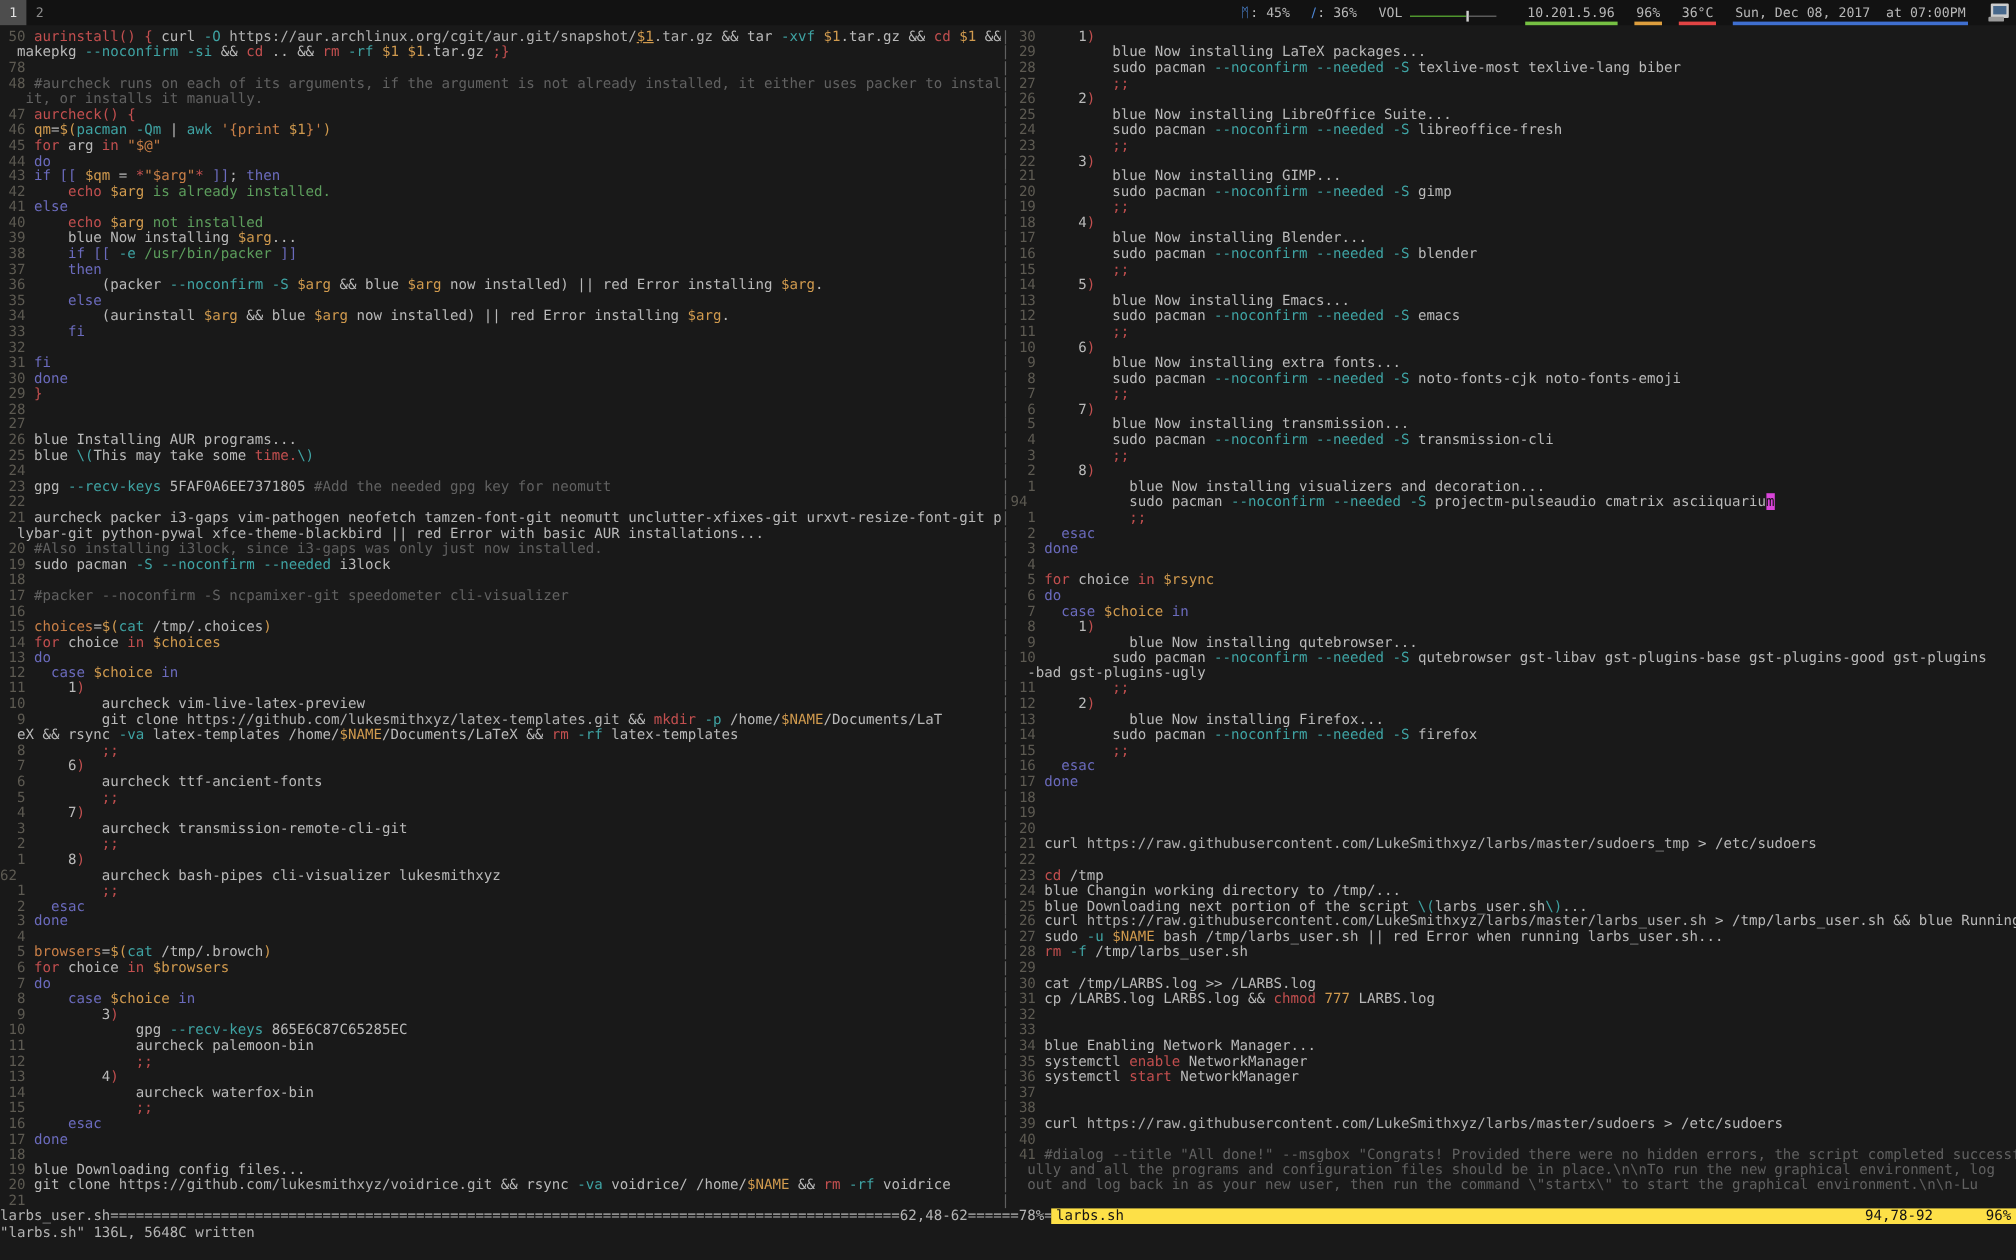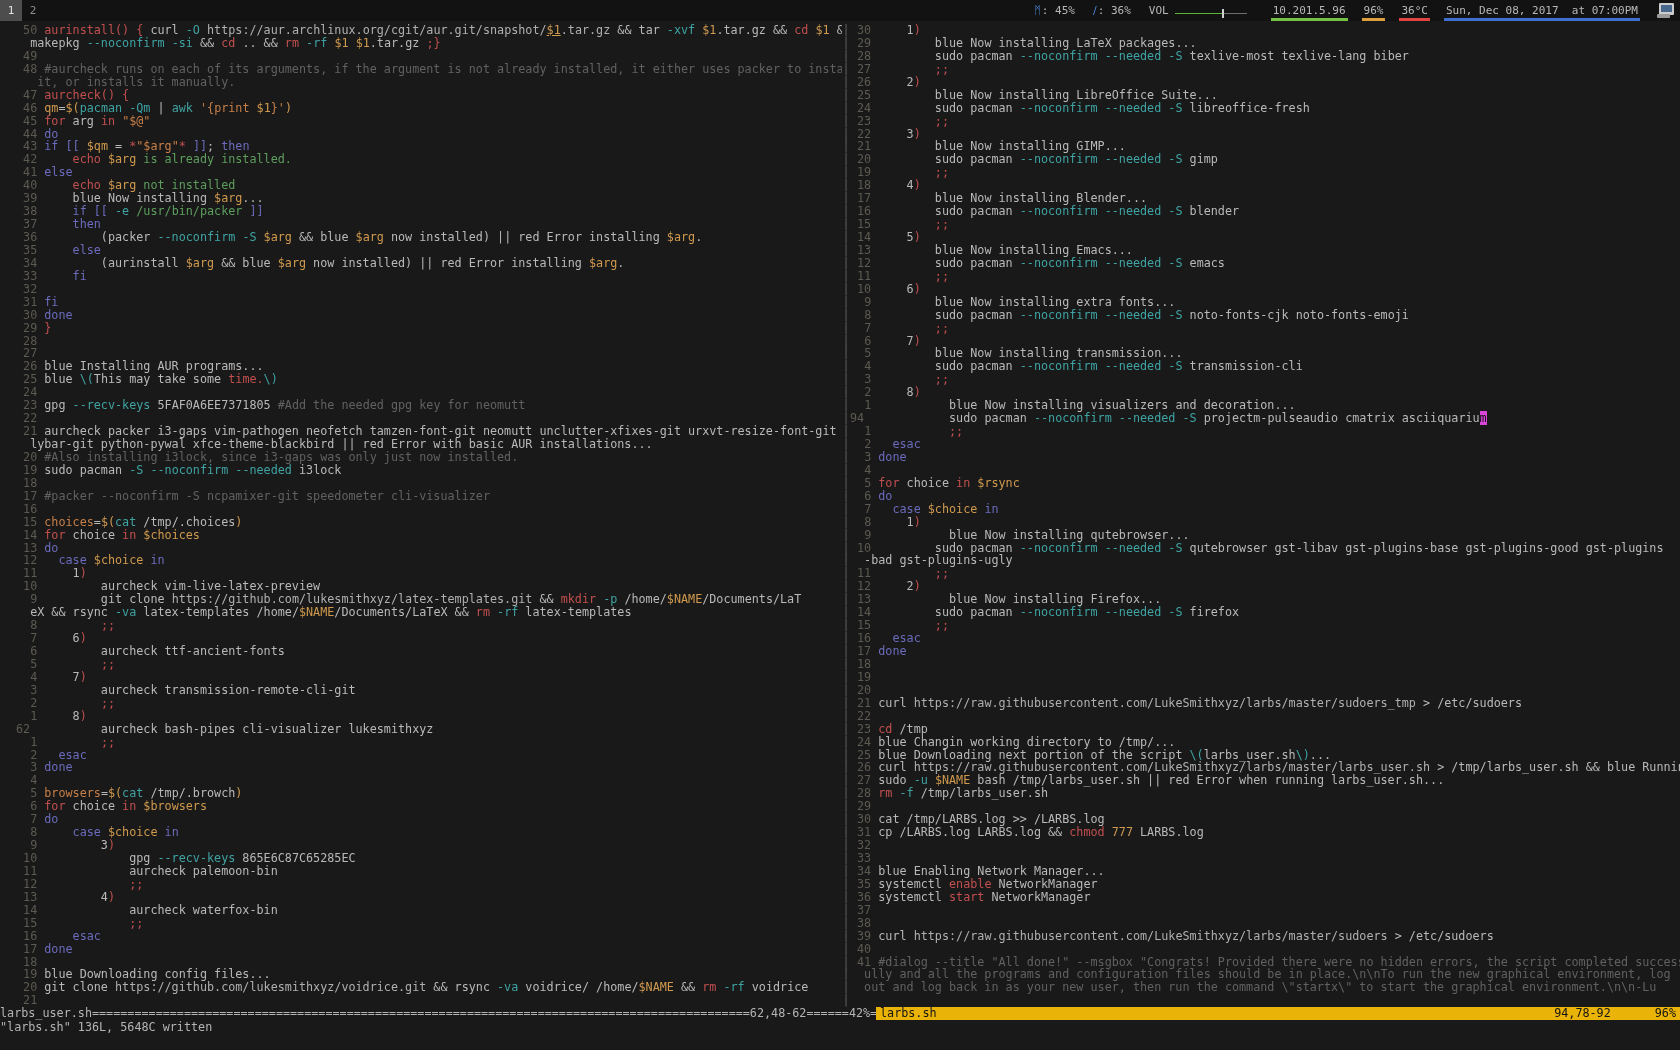--- a/index.html
+++ b/index.html
@@ -17,38 +17,38 @@
   .vol-slider{position:relative;width:72px;height:11px;margin:5px 8px 0 6px;}
   .vs-g{position:absolute;left:0;top:5px;width:47px;height:1px;background:#5fb636;}
   .vs-k{position:absolute;left:47px;top:1px;width:2px;height:9px;background:#cfcfcf;}
   .vs-w{position:absolute;left:49px;top:5px;right:0;height:1px;background:#6e6e6e;}
   .tray{position:relative;width:17px;height:15px;margin:3px 2px 0 10px;}
   .tray .scr{position:absolute;left:2px;top:0;right:0;bottom:3px;background:#cccccc;border-radius:1px;}
   .tray .scr-in{position:absolute;left:4px;top:2px;right:2px;bottom:6px;background:#47688c;}
   .tray .base{position:absolute;left:0;bottom:0;width:13px;height:4px;background:#9a9a9a;border-radius:1px;}
   
   .editor{display:flex;height:986px;padding-top:3px;box-sizing:border-box;overflow:hidden;
-          font-size:11.75px;line-height:12.93px;color:#b9b9b9;padding-left:16px;}
+          font-size:11.75px;line-height:12.93px;color:#b9b9b9;}
   .win{overflow:hidden;}
   .win.left{width:834px;}
   .vsep{width:8px;color:#606060;text-align:center;white-space:pre;overflow:hidden;}
   .win.right{width:838px;}
   .row{display:flex;white-space:pre;}
   .num{flex:0 0 auto;width:3ch;text-align:right;margin-right:1ch;color:#5d5a52;}
   .row.wrap .num{width:1ch;}
   .row.cur .num{text-align:left;}
   .code{white-space:pre;}
   .s-d{color:#b9b9b9}.s-c{color:#616161}.s-r{color:#c24f4f}.s-b{color:#6b6bbd}
   .s-t{color:#3fa3a3}.s-y{color:#d09a4e}.s-o{color:#c87f47}.s-g{color:#5d9e5d}
   .s-u{color:#b0b0b0;}.s-uy{color:#d09a4e;text-decoration:underline}
   .s-K{background:#d944d9;color:#141414}
   
   .statusrow{display:flex;height:13px;font-size:11.75px;line-height:13px;}
   .st-left{width:876px;color:#b4b4b4;overflow:hidden;white-space:pre;}
-  .st-right{flex:1;background:#eab308;color:#141414;display:flex;white-space:pre;padding:0 4px;}
+  .st-right{flex:1;background:#fde047;color:#141414;display:flex;white-space:pre;padding:0 4px;}
   .st-right .pos{margin-left:auto;}
   .st-right .pct{margin-left:44px;}
   .cmdline{height:14px;font-size:11.75px;line-height:14px;color:#b4b4b4;white-space:pre;}
 </style>
 </head>
 <body>
 
 <div class="screen">
 
   <div class="topbar">
@@ -91,21 +91,21 @@
         <span class="scr-in"></span>
         <span class="base"></span>
       </div>
     </div>
   </div>
 
   <div class="editor">
     <div class="win left" id="win-left">
         <div class="row"><span class="num">50</span><span class="code"><span class="s-r">aurinstall() {</span><span class="s-d"> curl </span><span class="s-t">-O</span><span class="s-d"> </span><span class="s-u">https://aur.archlinux.org/cgit/aur.git/snapshot/</span><span class="s-uy">$1</span><span class="s-u">.tar.gz</span><span class="s-d"> &amp;&amp; tar </span><span class="s-t">-xvf</span><span class="s-d"> </span><span class="s-y">$1</span><span class="s-d">.tar.gz &amp;&amp; </span><span class="s-r">cd</span><span class="s-d"> </span><span class="s-y">$1</span><span class="s-d"> &amp;&amp; </span></span></div>
         <div class="row wrap"><span class="num"></span><span class="code"><span class="s-d">makepkg </span><span class="s-t">--noconfirm</span><span class="s-d"> </span><span class="s-t">-si</span><span class="s-d"> &amp;&amp; </span><span class="s-r">cd</span><span class="s-d"> .. &amp;&amp; </span><span class="s-r">rm</span><span class="s-d"> </span><span class="s-t">-rf</span><span class="s-d"> </span><span class="s-y">$1</span><span class="s-d"> </span><span class="s-y">$1</span><span class="s-d">.tar.gz </span><span class="s-r">;}</span></span></div>
-        <div class="row"><span class="num">49</span><span class="code"></span></div>
+        <div class="row"><span class="num">78</span><span class="code"></span></div>
         <div class="row"><span class="num">48</span><span class="code"><span class="s-c">#aurcheck runs on each of its arguments, if the argument is not already installed, it either uses packer to install</span></span></div>
         <div class="row wrap"><span class="num"></span><span class="code"><span class="s-c"> it, or installs it manually.</span></span></div>
         <div class="row"><span class="num">47</span><span class="code"><span class="s-r">aurcheck() {</span></span></div>
         <div class="row"><span class="num">46</span><span class="code"><span class="s-y">qm</span><span class="s-d">=</span><span class="s-y">$(</span><span class="s-t">pacman</span><span class="s-d"> </span><span class="s-t">-Qm</span><span class="s-d"> | </span><span class="s-t">awk</span><span class="s-d"> </span><span class="s-o">'{print </span><span class="s-y">$1</span><span class="s-o">}'</span><span class="s-y">)</span></span></div>
         <div class="row"><span class="num">45</span><span class="code"><span class="s-r">for</span><span class="s-d"> arg </span><span class="s-r">in</span><span class="s-d"> </span><span class="s-o">"$@"</span></span></div>
         <div class="row"><span class="num">44</span><span class="code"><span class="s-b">do</span></span></div>
         <div class="row"><span class="num">43</span><span class="code"><span class="s-b">if [[</span><span class="s-d"> </span><span class="s-y">$qm</span><span class="s-d"> = </span><span class="s-r">*</span><span class="s-o">"$arg"</span><span class="s-r">*</span><span class="s-d"> </span><span class="s-b">]]</span><span class="s-d">; </span><span class="s-b">then</span></span></div>
         <div class="row"><span class="num">42</span><span class="code"><span class="s-d">    </span><span class="s-r">echo</span><span class="s-d"> </span><span class="s-y">$arg</span><span class="s-g"> is already installed.</span></span></div>
         <div class="row"><span class="num">41</span><span class="code"><span class="s-b">else</span></span></div>
         <div class="row"><span class="num">40</span><span class="code"><span class="s-d">    </span><span class="s-r">echo</span><span class="s-d"> </span><span class="s-y">$arg</span><span class="s-g"> not installed</span></span></div>
@@ -322,21 +322,21 @@
         <div class="row"><span class="num">38</span><span class="code"></span></div>
         <div class="row"><span class="num">39</span><span class="code"><span class="s-d">curl </span><span class="s-u">https://raw.githubusercontent.com/LukeSmithxyz/larbs/master/sudoers</span><span class="s-d"> &gt; /etc/sudoers</span></span></div>
         <div class="row"><span class="num">40</span><span class="code"></span></div>
         <div class="row"><span class="num">41</span><span class="code"><span class="s-c">#dialog --title "All done!" --msgbox "Congrats! Provided there were no hidden errors, the script completed successf</span></span></div>
         <div class="row wrap"><span class="num"></span><span class="code"><span class="s-c">ully and all the programs and configuration files should be in place.\n\nTo run the new graphical environment, log</span></span></div>
         <div class="row wrap"><span class="num"></span><span class="code"><span class="s-c">out and log back in as your new user, then run the command \"startx\" to start the graphical environment.\n\n-Lu</span></span></div>
       </div>
   </div>
 
   <div class="statusrow">
-    <div class="st-left" id="st-left">larbs_user.sh=============================================================================================62,48-62======42%=</div>
+    <div class="st-left" id="st-left">larbs_user.sh=============================================================================================62,48-62======78%=</div>
     <div class="st-right">
       <span>larbs.sh</span>
       <span class="pos">94,78-92</span>
       <span class="pct">96%</span>
     </div>
   </div>
 
   <div class="cmdline">"larbs.sh" 136L, 5648C written</div>
 
 </div>

